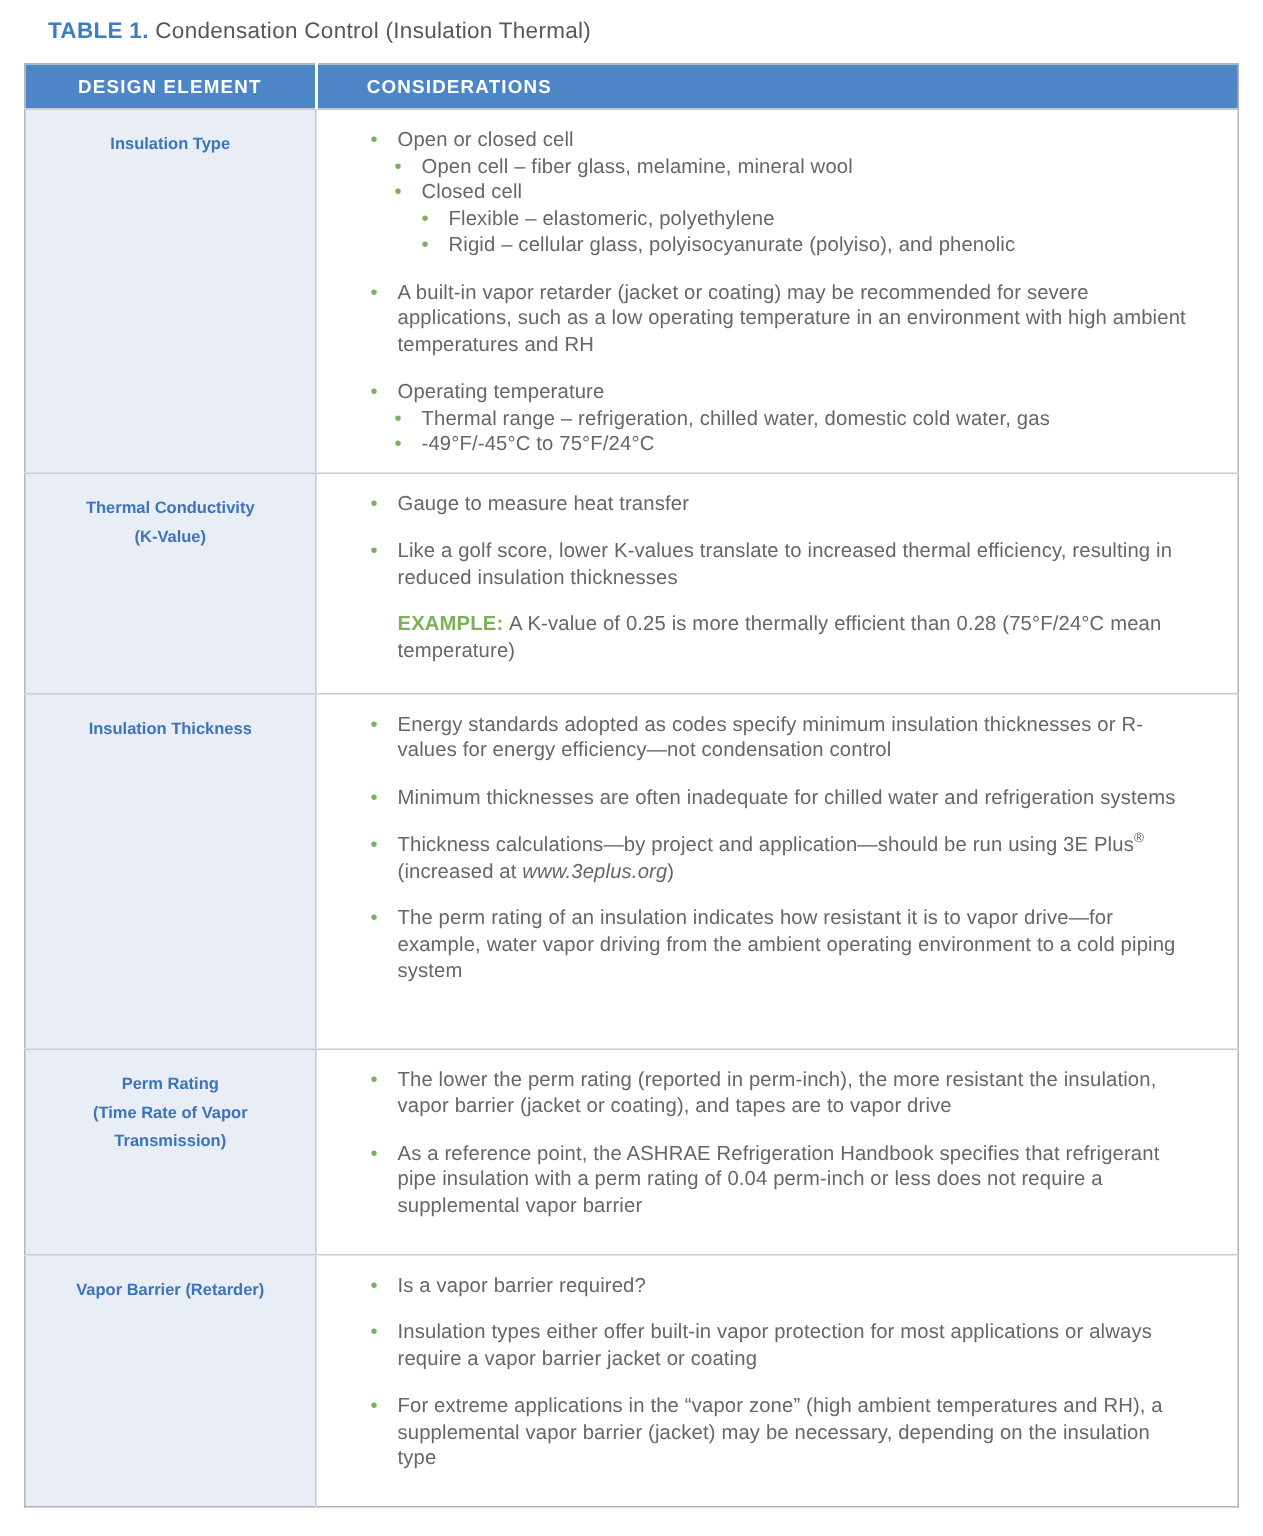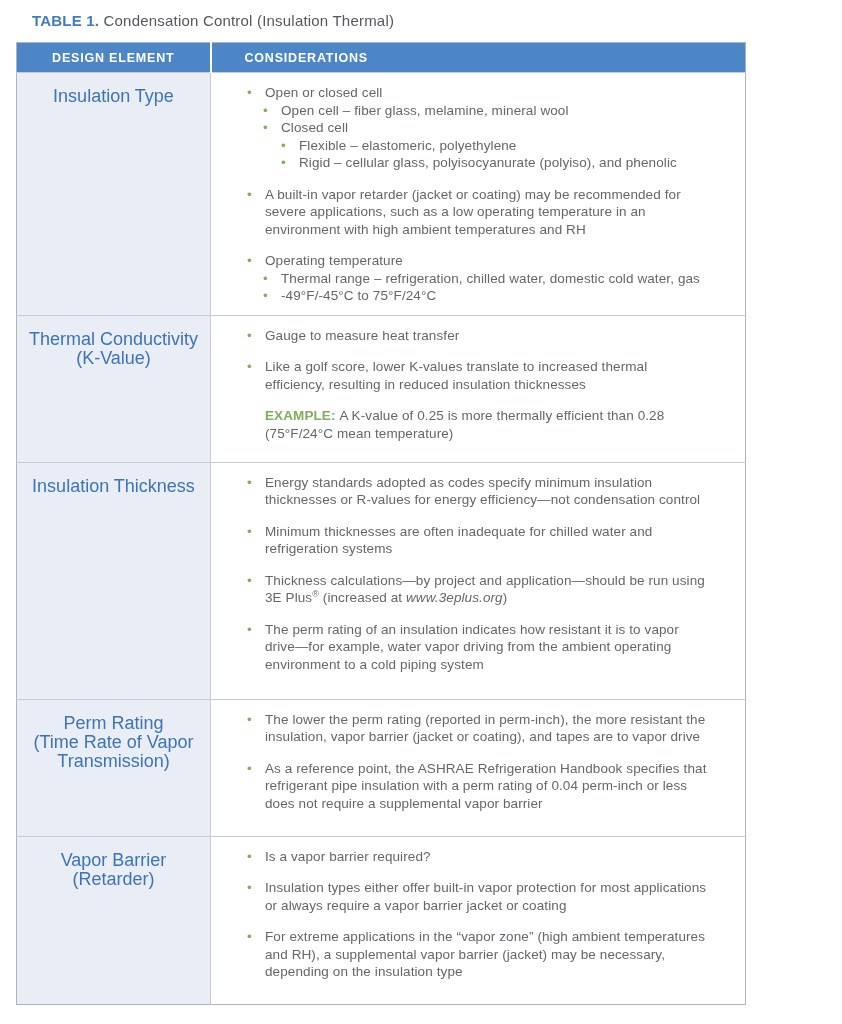--- a/index.html
+++ b/index.html
@@ -18,35 +18,35 @@
   html,body{background:#ffffff;}
   body{
     width:842px;height:1024px;overflow:hidden;
     font-family:"Liberation Sans","DejaVu Sans",sans-serif;
     color:var(--body_text);
   }
   .page{padding:12px 16px 0 16px;}
   .title{font-size:15px;margin-bottom:13px;letter-spacing:.2px;}
   .title-label{color:var(--accent_blue);font-weight:700;margin-left:16px;}
   .title-text{color:var(--title_text);}
-  table{width:730px;border-collapse:collapse;border:1px solid var(--border_outer);table-layout:fixed;}
+  table{width:810px;border-collapse:collapse;border:1px solid var(--border_outer);table-layout:fixed;}
   th,td{vertical-align:top;}
   th{
     background:var(--header_bg);color:var(--header_text);
     font-size:12.5px;font-weight:700;letter-spacing:.8px;
     height:30px;vertical-align:middle;
   }
   th.col-element{width:194px;text-align:center;border-right:2px solid #ffffff;}
   th.col-considerations{text-align:left;padding-left:33px;}
   tr.row td{border-top:1px solid var(--border_inner);}
   td.cell-element{
     background:var(--row_label_bg);
     border-right:1px solid var(--border_inner);
     text-align:center;padding:14px 8px 10px 8px;
-    color:var(--label_blue);font-size:18px;font-weight:400;line-height:19px;
+    color:var(--label_blue);font-size:11px;font-weight:700;line-height:19px;
   }
   td.cell-considerations{padding:11px 34px 10px 0;font-size:13.5px;line-height:17.5px;letter-spacing:.1px;}
   .row:nth-child(1) td{height:240px;}
   .row:nth-child(2) td{height:147px;}
   .row:nth-child(3) td{height:237px;}
   .row:nth-child(4) td{height:137px;}
   .row:nth-child(5) td{height:168px;}
   .li{display:flex;}
   .li .b{flex:0 0 18px;color:var(--green);}
   .li .t{flex:1 1 auto;}

